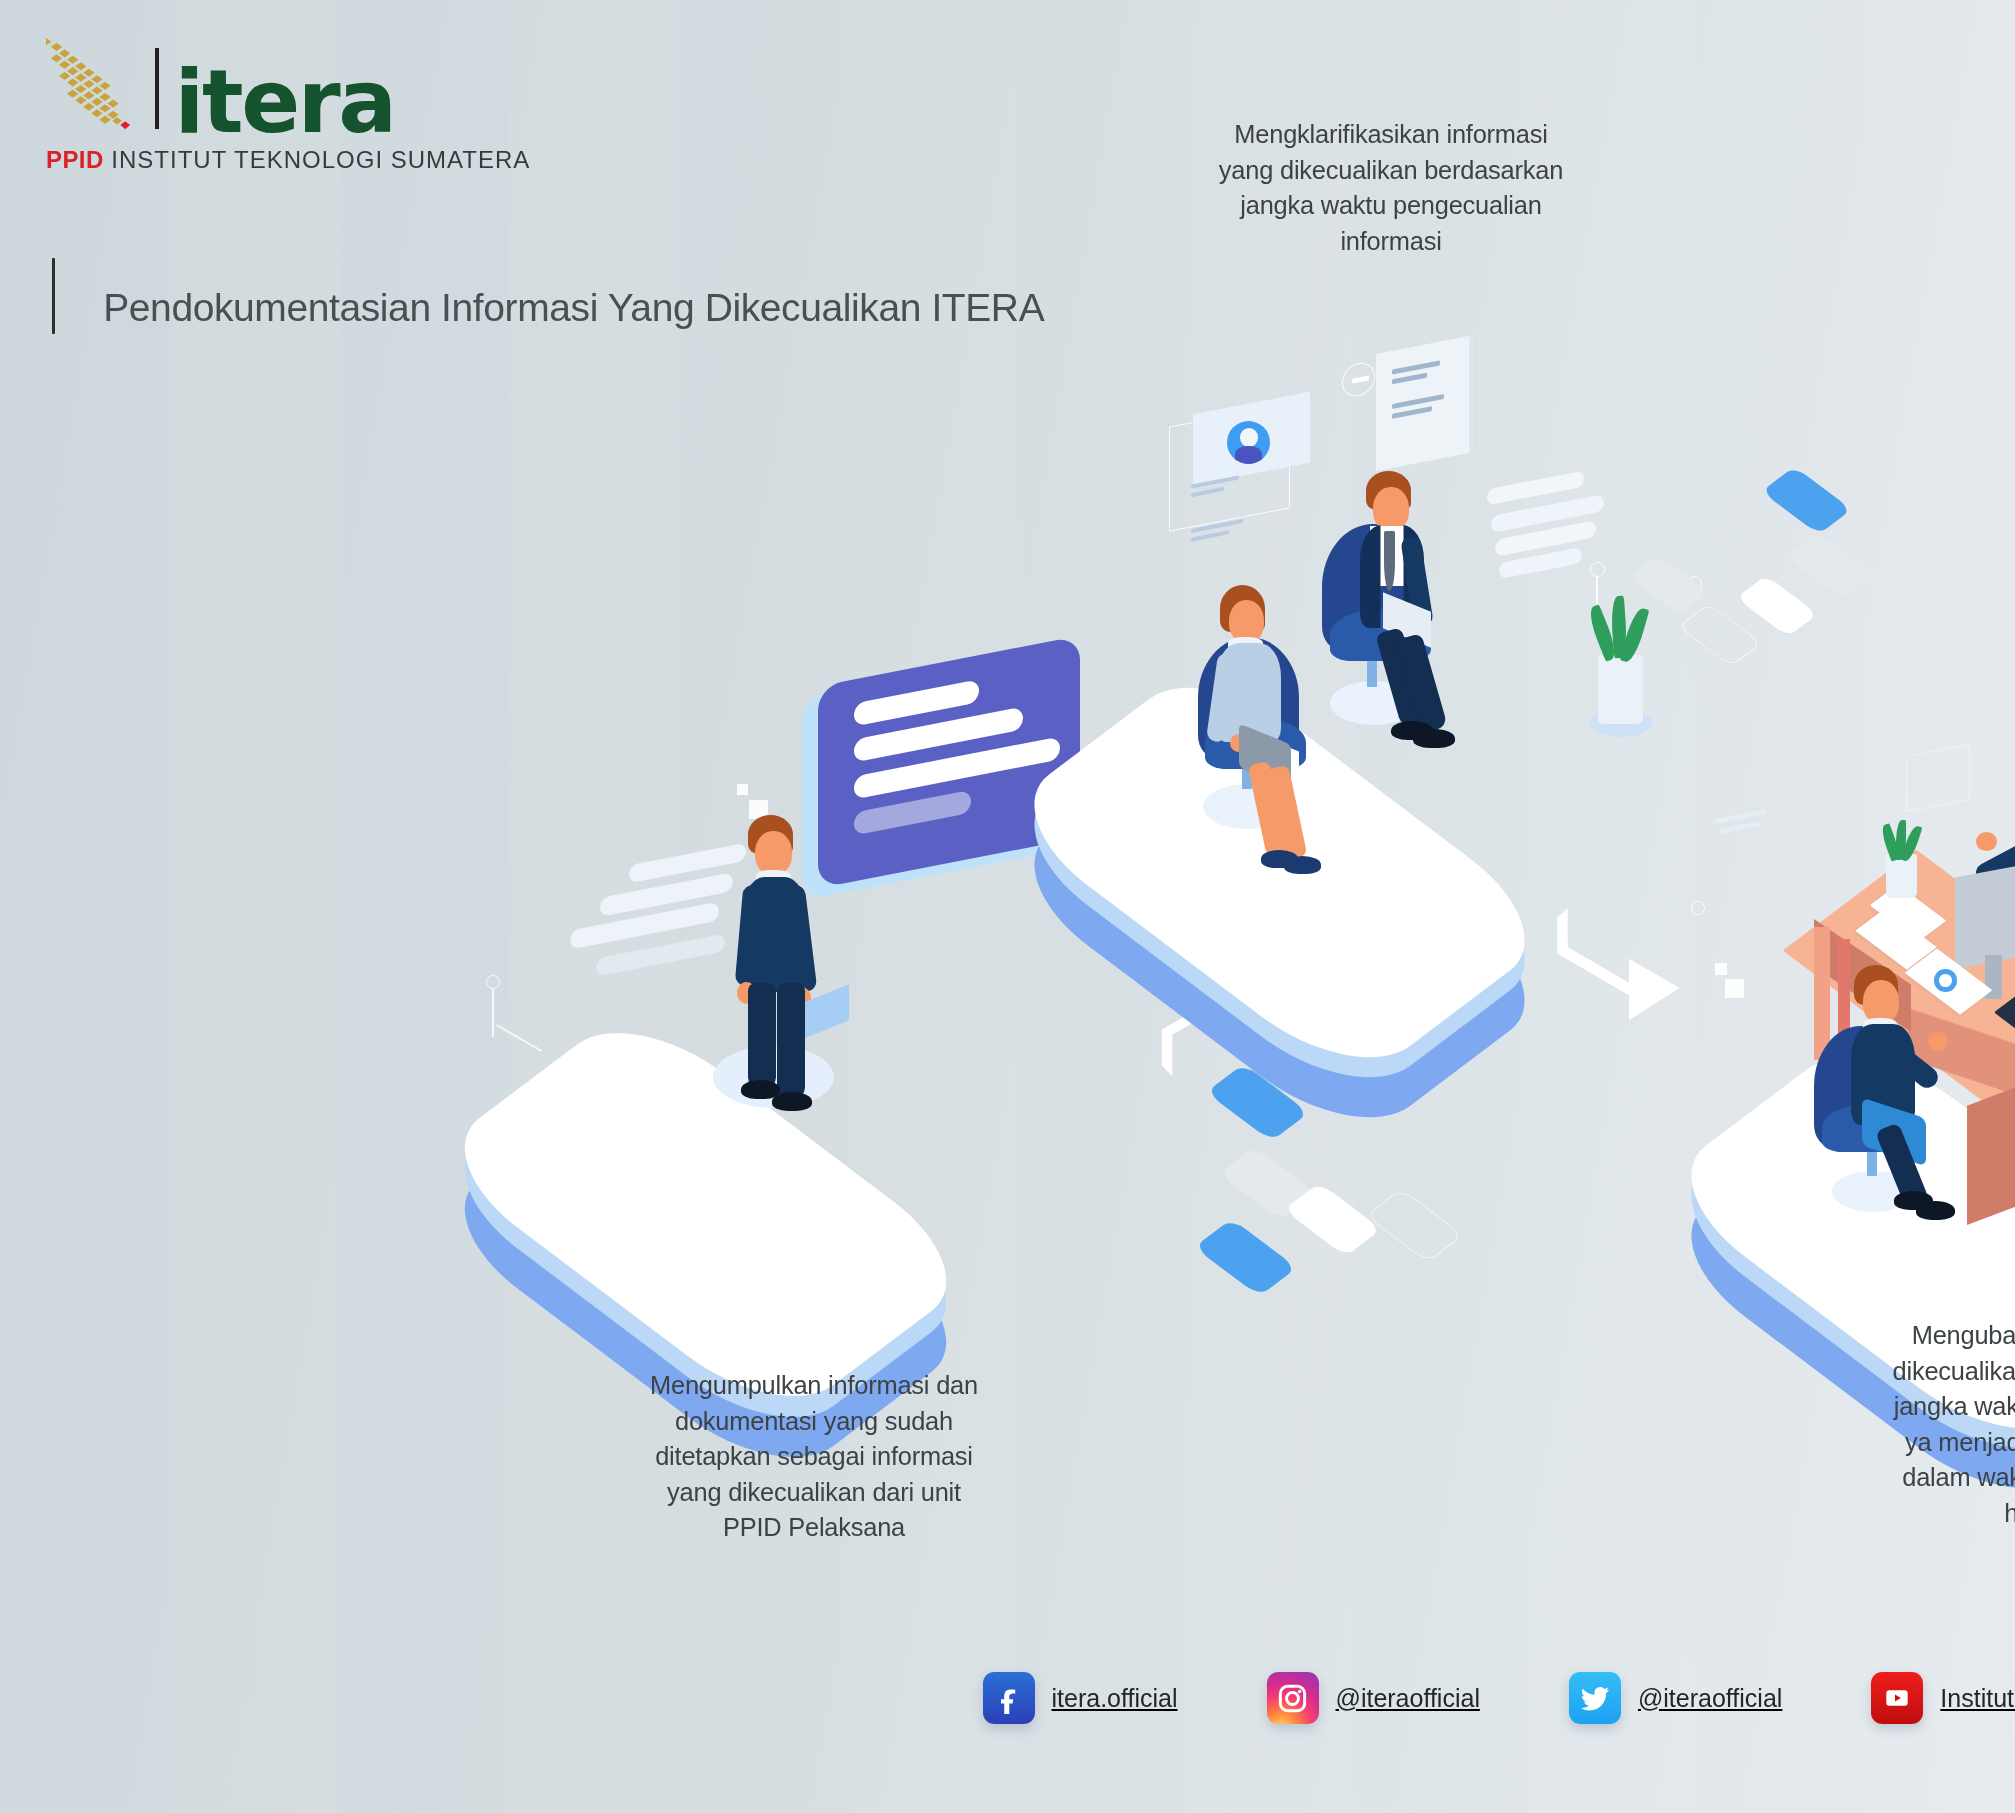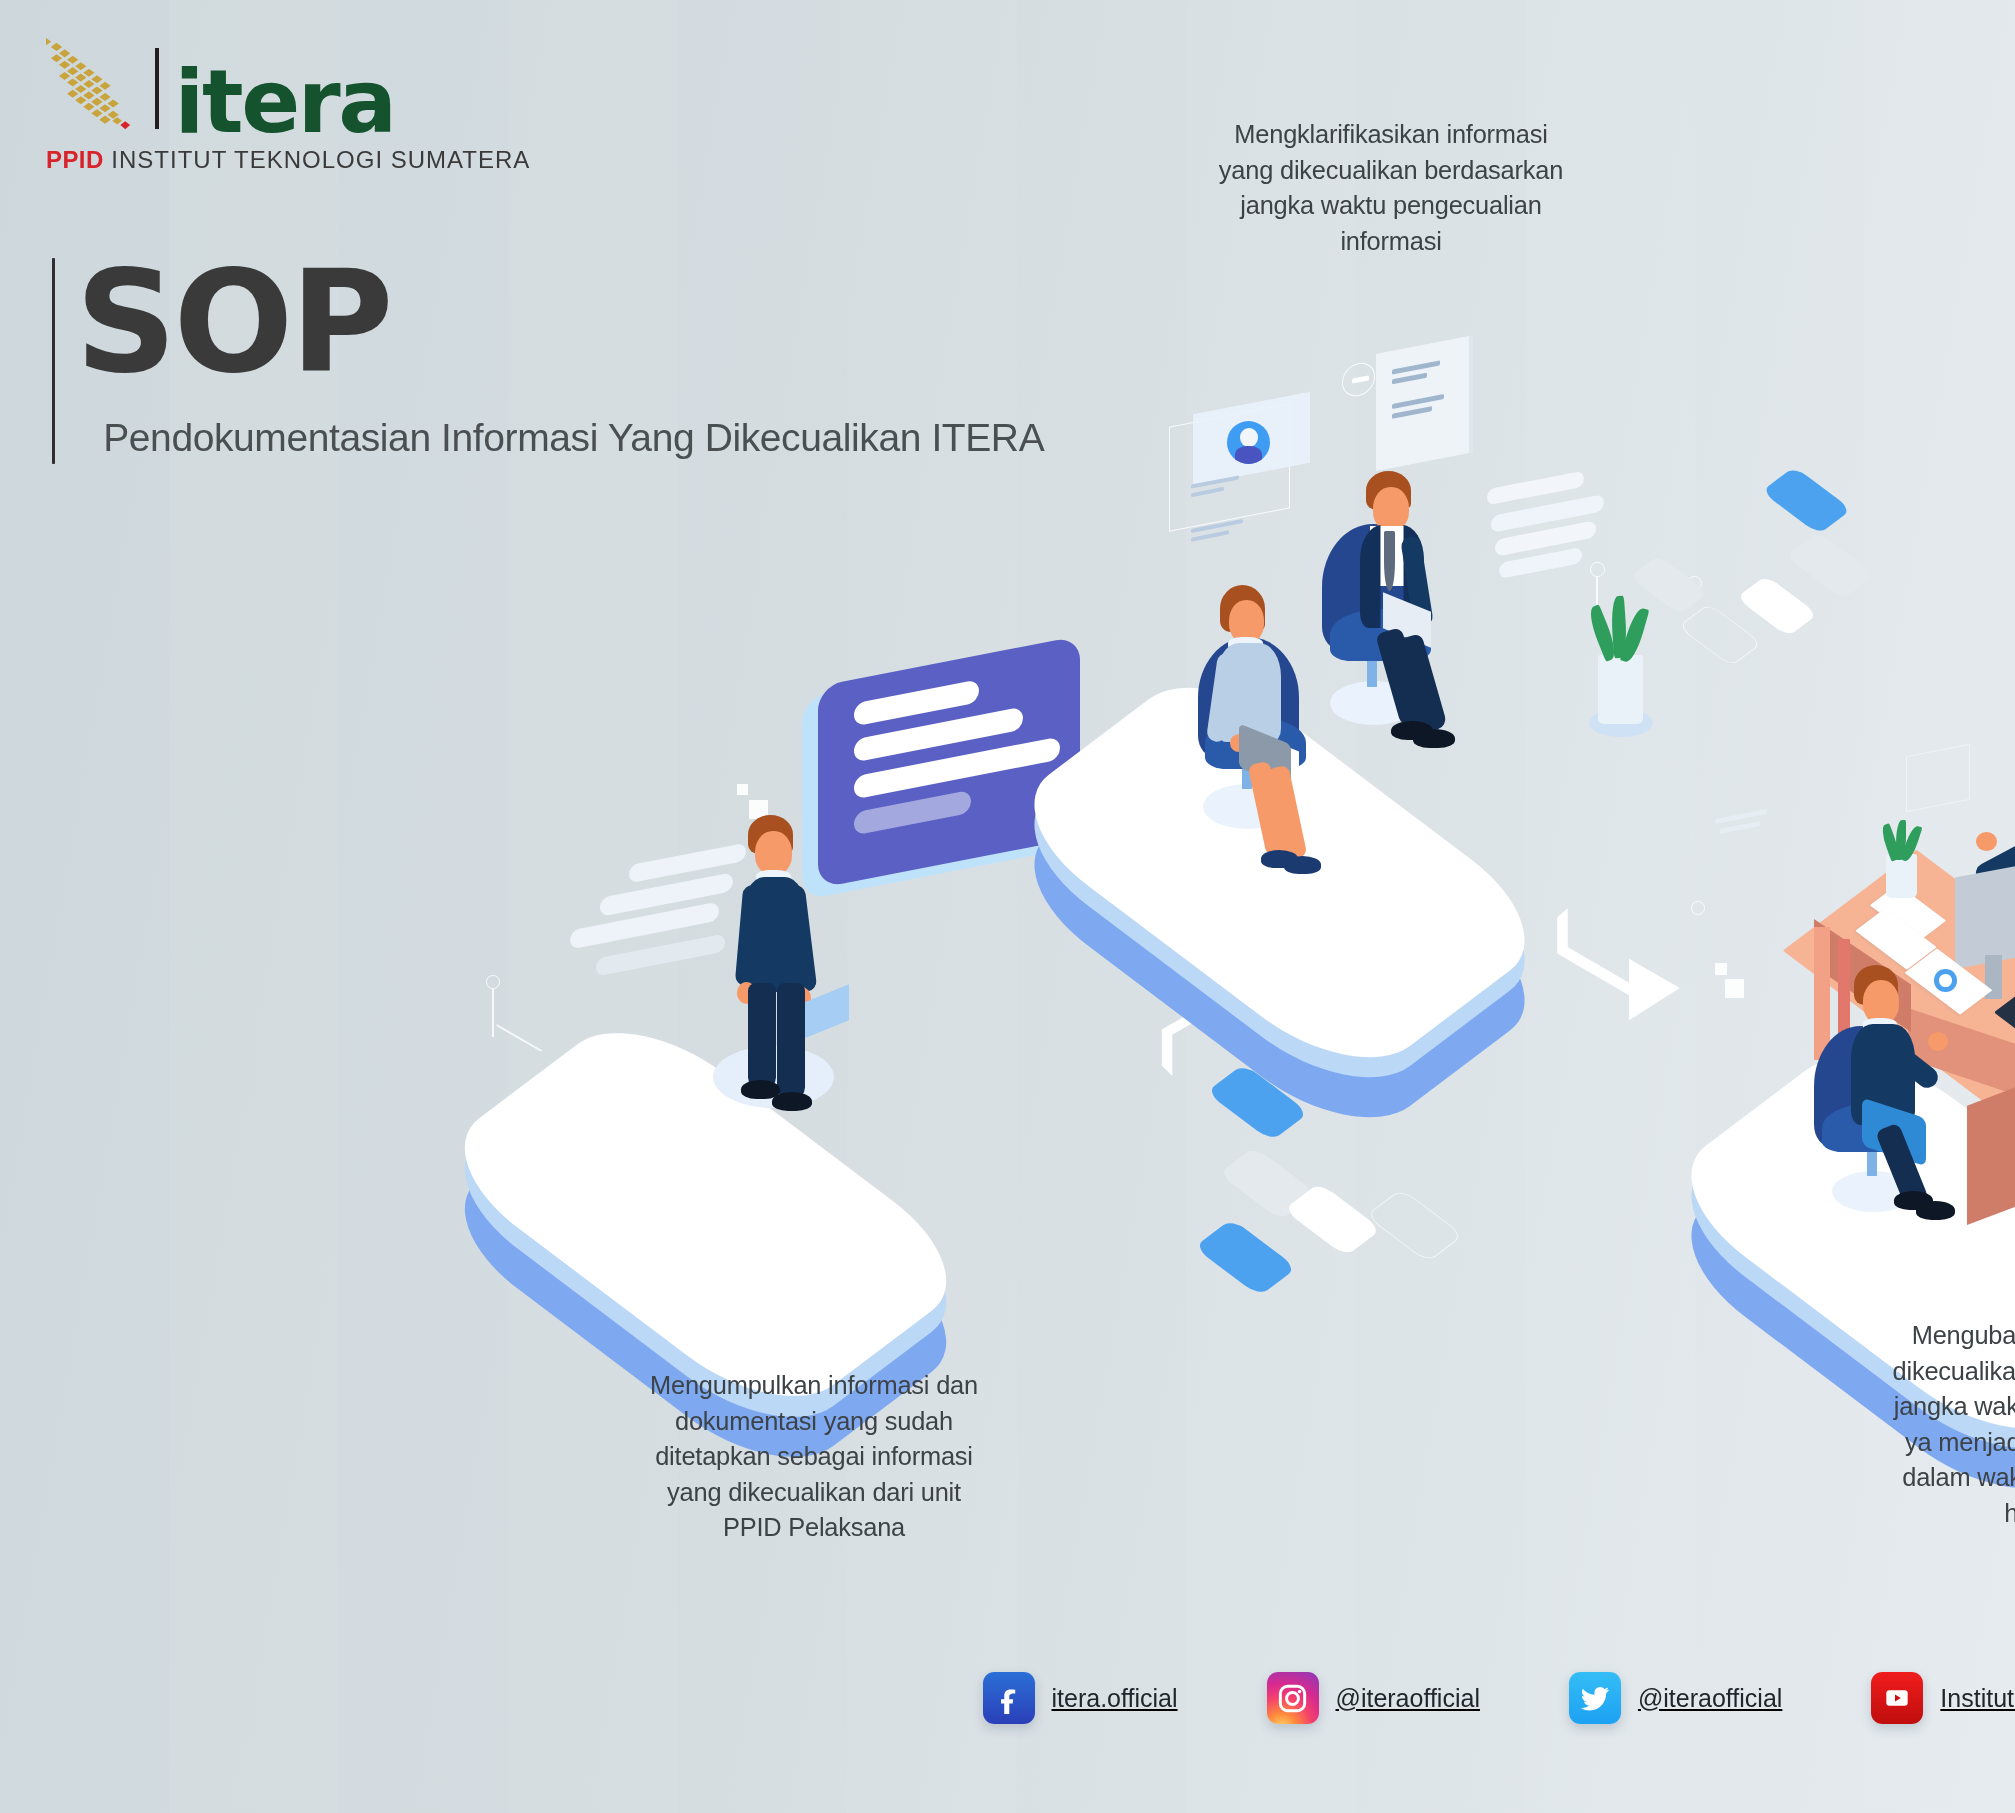--- a/index.html
+++ b/index.html
@@ -242,21 +242,20 @@
     <div class="logo-word">itera</div>
   </div>
   <div class="brand-sub">
     <b>PPID</b><span>&nbsp;</span><span>INSTITUT TEKNOLOGI SUMATERA</span>
   </div>
 </div>
 
 <div class="title-block">
   <div class="title-rule"></div>
   <div>
-    <div class="sop">SOP</div>
     <div class="subtitle">Pendokumentasian
 Informasi Yang
 Dikecualikan ITERA</div>
   </div>
 </div>
 
 <div class="scene">
 
   <div class="ghostbar" style="left:629px;top:854px;width:117px;height:17.7px;"></div>
   <div class="ghostbar" style="left:600px;top:885px;width:133px;height:18.5px;"></div>

